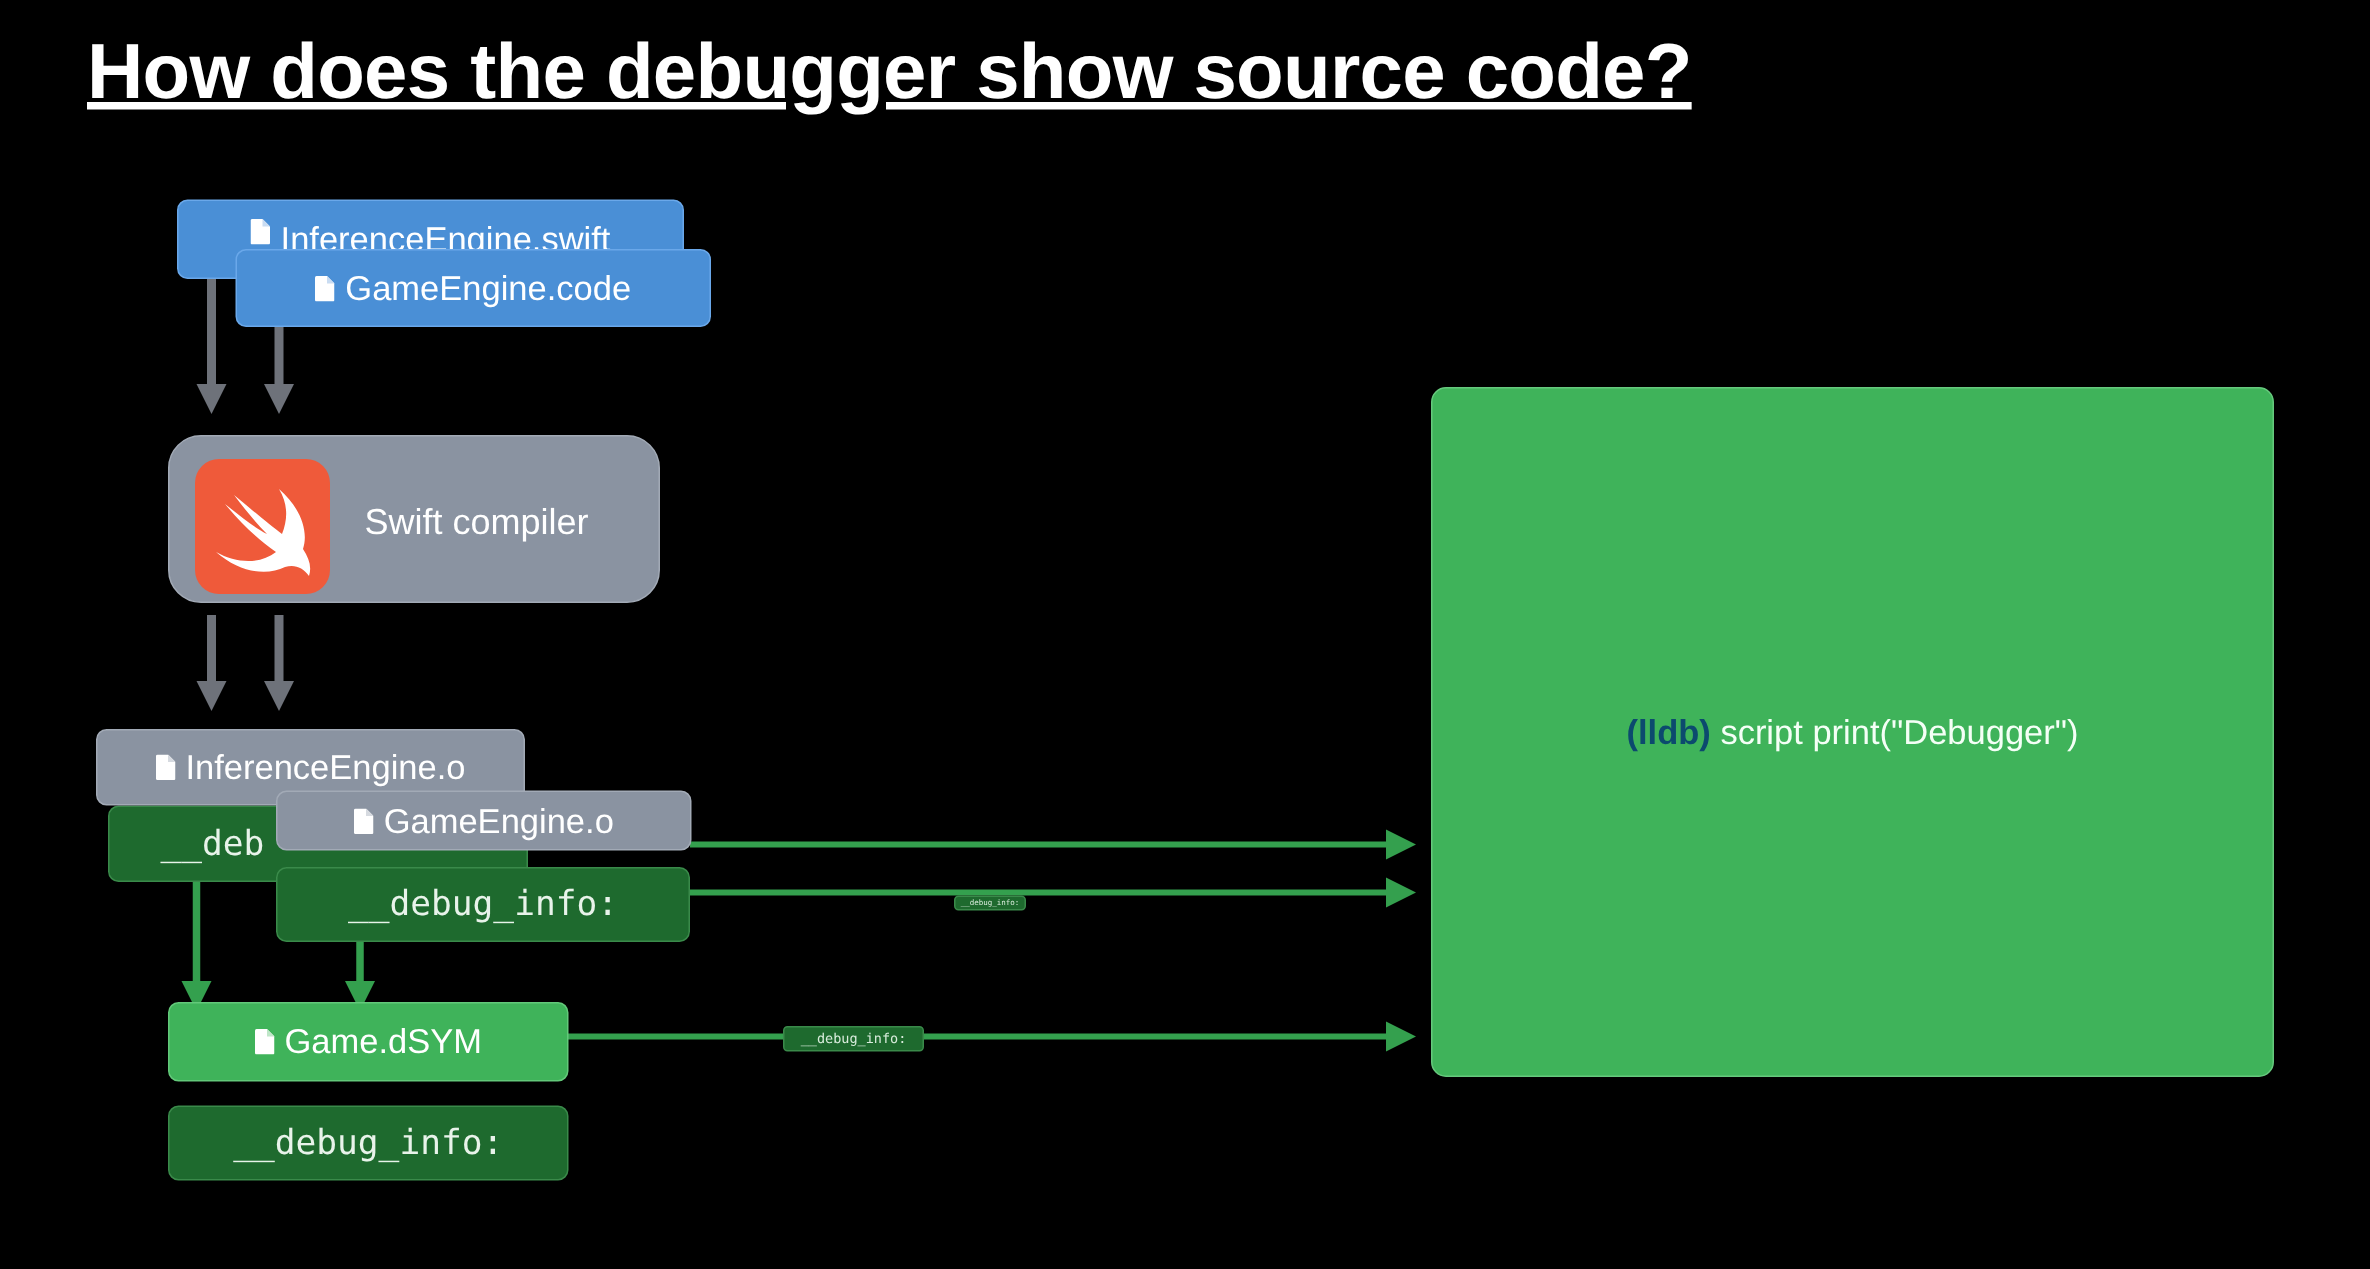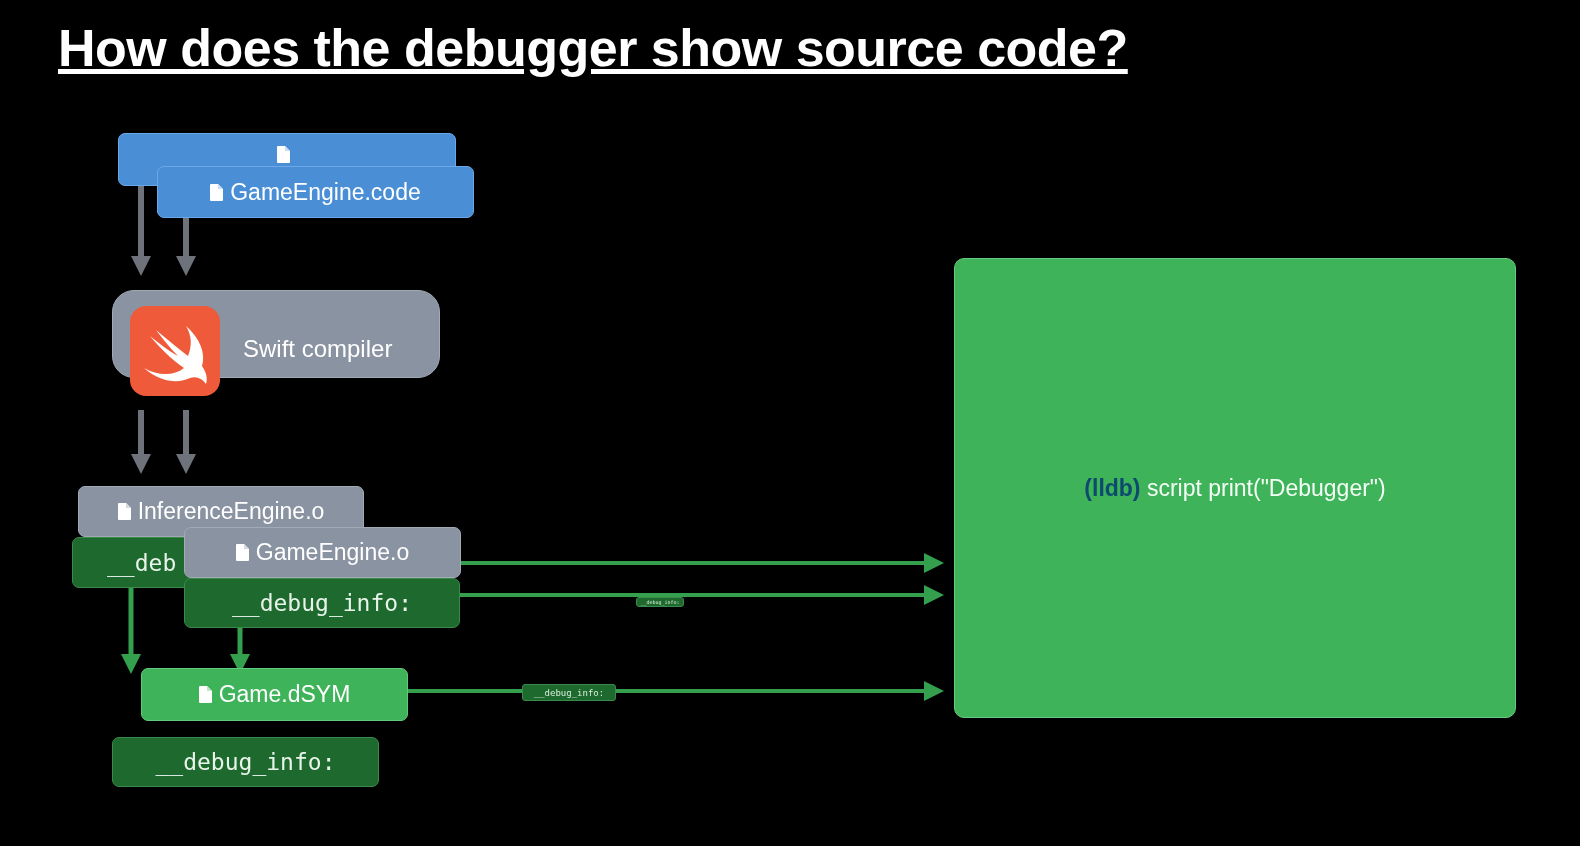--- a/index.html
+++ b/index.html
@@ -10,21 +10,21 @@
     .box { position: absolute; box-sizing: border-box; display: flex; align-items: center; justify-content: center; border-radius: 7px; white-space: nowrap; }
     .src { background: #4a8fd6; border: 1px solid #6aa8ea; font-size: 23px; color: #fff; }
     .obj { background: #8a93a1; border: 1px solid #a2aab6; font-size: 23px; color: #fff; }
     .dsym { background: #3fb35a; border: 1px solid #63c97a; font-size: 23px; color: #fff; }
     .dbg { background: #1e6a2e; border: 1px solid #3a8a4a; font-family: "DejaVu Sans Mono", monospace; font-size: 23px; color: #e8f3ea; }
     .dbg-small { background: #1e6a2e; border: 1px solid #3a8a4a; font-family: "DejaVu Sans Mono", monospace; font-size: 9px; color: #d9ecdc; border-radius: 3px; }
 
     .file-icon { display: inline-block; width: 13px; height: 17px; margin-right: 7px; position: relative; }
     .file-icon svg { display: block; }
 
-    .compiler { left: 112px; top: 290px; width: 328px; height: 88px; background: #8a93a1; border: 1px solid #a2aab6; border-radius: 22px; box-sizing: border-box; }
+    .compiler { left: 112px; top: 290px; width: 328px; height: 112px; background: #8a93a1; border: 1px solid #a2aab6; border-radius: 22px; box-sizing: border-box; }
     .swift-logo { position: absolute; left: 17px; top: 15px; width: 90px; height: 90px; border-radius: 16px; background: #ef5a3a; overflow: hidden; }
     .compiler-label { position: absolute; left: 130px; top: 44px; font-size: 24px; color: #fff; }
 
     .debugger { left: 954px; top: 258px; width: 562px; height: 460px; background: #3fb35a; border: 1px solid #66c97d; border-radius: 10px; box-sizing: border-box; display: flex; align-items: center; justify-content: center; }
     .dbg-line { font-size: 23px; color: #f4fff6; white-space: nowrap; }
     .lldb { color: #0c4a6e; font-weight: bold; }
 
     svg.arrows { position: absolute; left: 0; top: 0; }
   </style>
 </head>
@@ -80,20 +80,21 @@
   </g>
 </svg>
 
 <div class="box src" style="left:118px; top:133px; width:338px; height:53px; align-items:flex-start; padding-top:12px;">
   <span class="file-icon">
     <svg width="13" height="17" viewBox="0 0 13 17">
         <path d="M0,1 Q0,0 1,0 L8,0 L13,5 L13,16 Q13,17 12,17 L1,17 Q0,17 0,16 Z" fill="#fff"></path>
         <path d="M8,0 L8,5 L13,5 Z" fill="#c9dcf2"></path>
       </svg>
   </span>
+  <span>InferenceEngine.swift</span>
 </div>
 <div class="box src" style="left:157px; top:166px; width:317px; height:52px;">
   <span class="file-icon">
     <svg width="13" height="17" viewBox="0 0 13 17">
         <path d="M0,1 Q0,0 1,0 L8,0 L13,5 L13,16 Q13,17 12,17 L1,17 Q0,17 0,16 Z" fill="#fff"></path>
         <path d="M8,0 L8,5 L13,5 Z" fill="#c9dcf2"></path>
       </svg>
   </span>
   <span>GameEngine.code</span>
 </div>
@@ -103,51 +104,51 @@
     <svg width="90" height="90" viewBox="0 0 90 90">
       <path d="M56,20 C70,32 76,48 72,60 C76,66 78,72 76,78 C72,72 66,70 60,72 C48,78 30,76 14,62 C28,70 44,70 54,62 C42,54 30,42 20,30 C30,38 40,46 48,50 C40,42 32,32 26,24 C38,34 50,44 58,50 C62,40 62,30 56,20 Z" fill="#fff"></path>
     </svg>
   </div>
   <div class="compiler-label">Swift compiler</div>
 </div>
 
 <div class="box dbg" style="left:72px; top:537px; width:280px; height:51px; justify-content:flex-start; padding-left:34px;">
   <span>__deb</span>
 </div>
-<div class="box obj" style="left:78px; top:486px; width:286px; height:51px;">
+<div class="box obj" style="left:64px; top:486px; width:286px; height:51px;">
   <span class="file-icon">
     <svg width="13" height="17" viewBox="0 0 13 17">
         <path d="M0,1 Q0,0 1,0 L8,0 L13,5 L13,16 Q13,17 12,17 L1,17 Q0,17 0,16 Z" fill="#fff"></path>
         <path d="M8,0 L8,5 L13,5 Z" fill="#d6dae0"></path>
       </svg>
   </span>
   <span>InferenceEngine.o</span>
 </div>
 
-<div class="box obj" style="left:184px; top:527px; width:277px; height:51px;">
+<div class="box obj" style="left:184px; top:527px; width:277px; height:40px;">
   <span class="file-icon">
     <svg width="13" height="17" viewBox="0 0 13 17">
         <path d="M0,1 Q0,0 1,0 L8,0 L13,5 L13,16 Q13,17 12,17 L1,17 Q0,17 0,16 Z" fill="#fff"></path>
         <path d="M8,0 L8,5 L13,5 Z" fill="#d6dae0"></path>
       </svg>
   </span>
   <span>GameEngine.o</span>
 </div>
 <div class="box dbg" style="left:184px; top:578px; width:276px; height:50px;">
   <span>__debug_info:</span>
 </div>
 
 <div class="box dbg-small" style="left:636px; top:597px; width:48px; height:10px;">
   <span style="font-size:5px;">__debug_info:</span>
 </div>
 <div class="box dbg-small" style="left:522px; top:684px; width:94px; height:17px;">
   <span>__debug_info:</span>
 </div>
 
-<div class="box dsym" style="left:112px; top:668px; width:267px; height:53px;margin-left:29px;">
+<div class="box dsym" style="left:112px; top:668px; width:267px; height:53px;">
   <span class="file-icon">
     <svg width="13" height="17" viewBox="0 0 13 17">
         <path d="M0,1 Q0,0 1,0 L8,0 L13,5 L13,16 Q13,17 12,17 L1,17 Q0,17 0,16 Z" fill="#fff"></path>
         <path d="M8,0 L8,5 L13,5 Z" fill="#bfe6c8"></path>
       </svg>
   </span>
   <span>Game.dSYM</span>
 </div>
 <div class="box dbg" style="left:112px; top:737px; width:267px; height:50px;">
   <span>__debug_info:</span>

